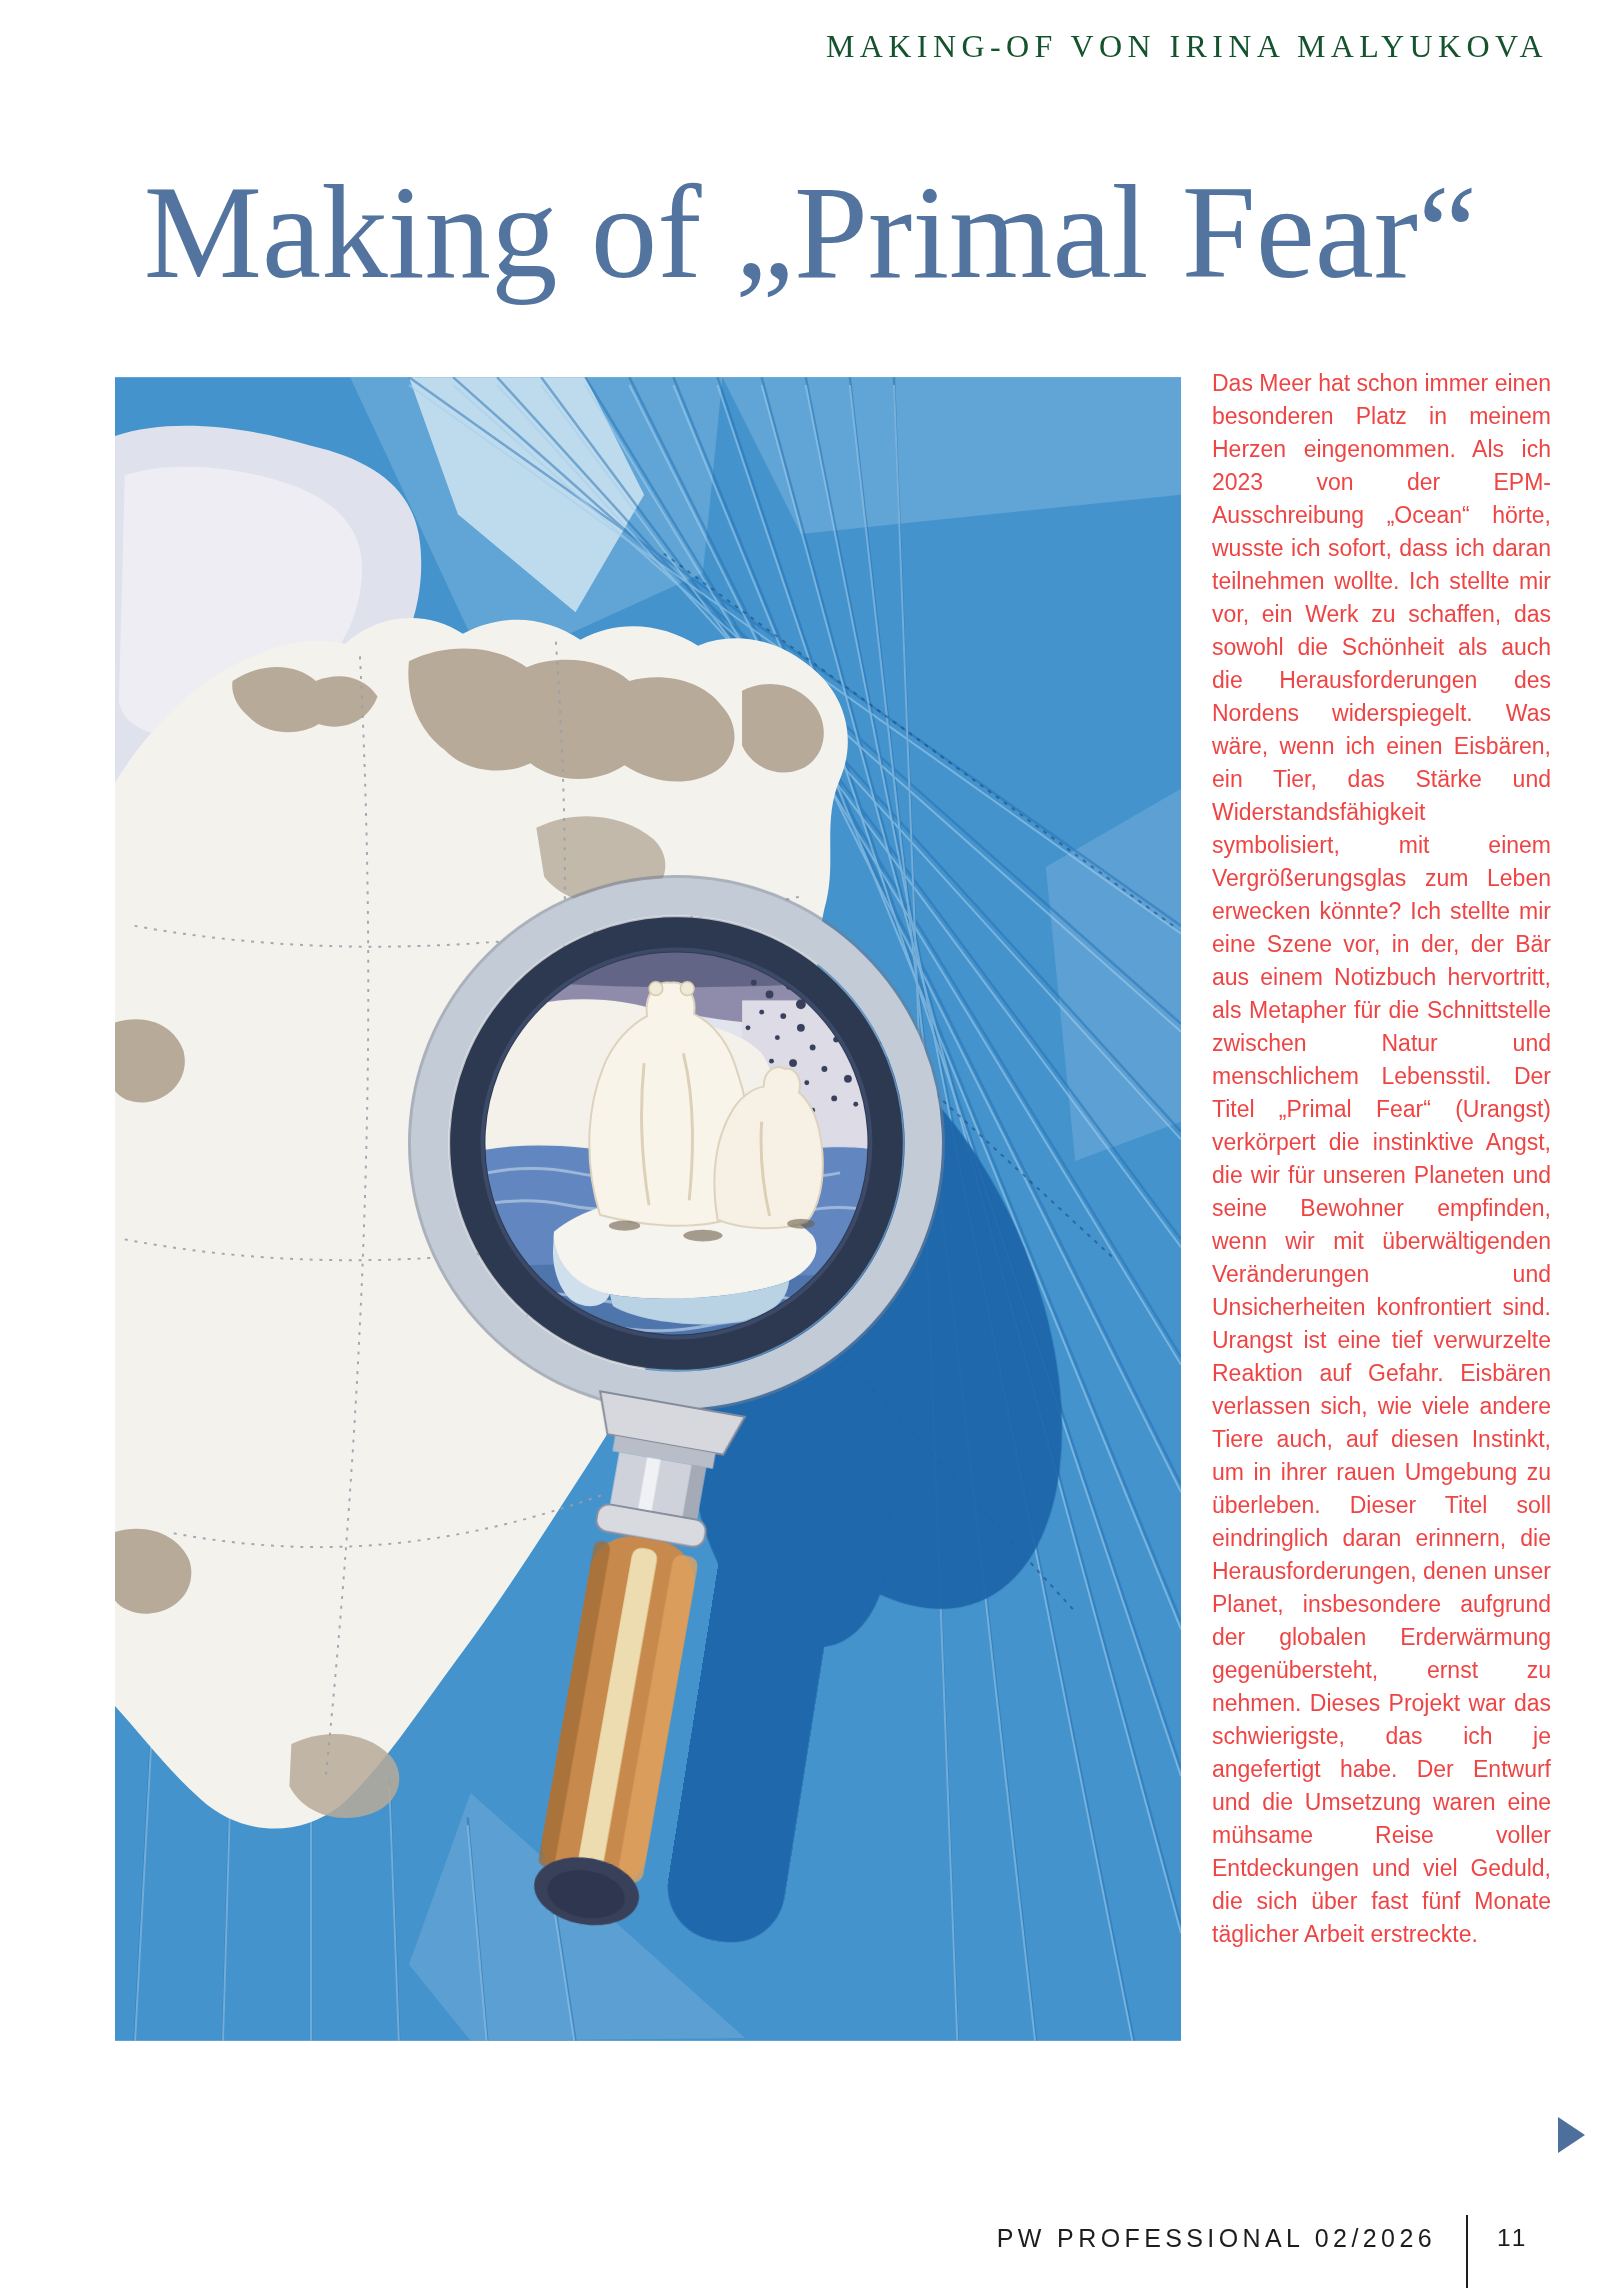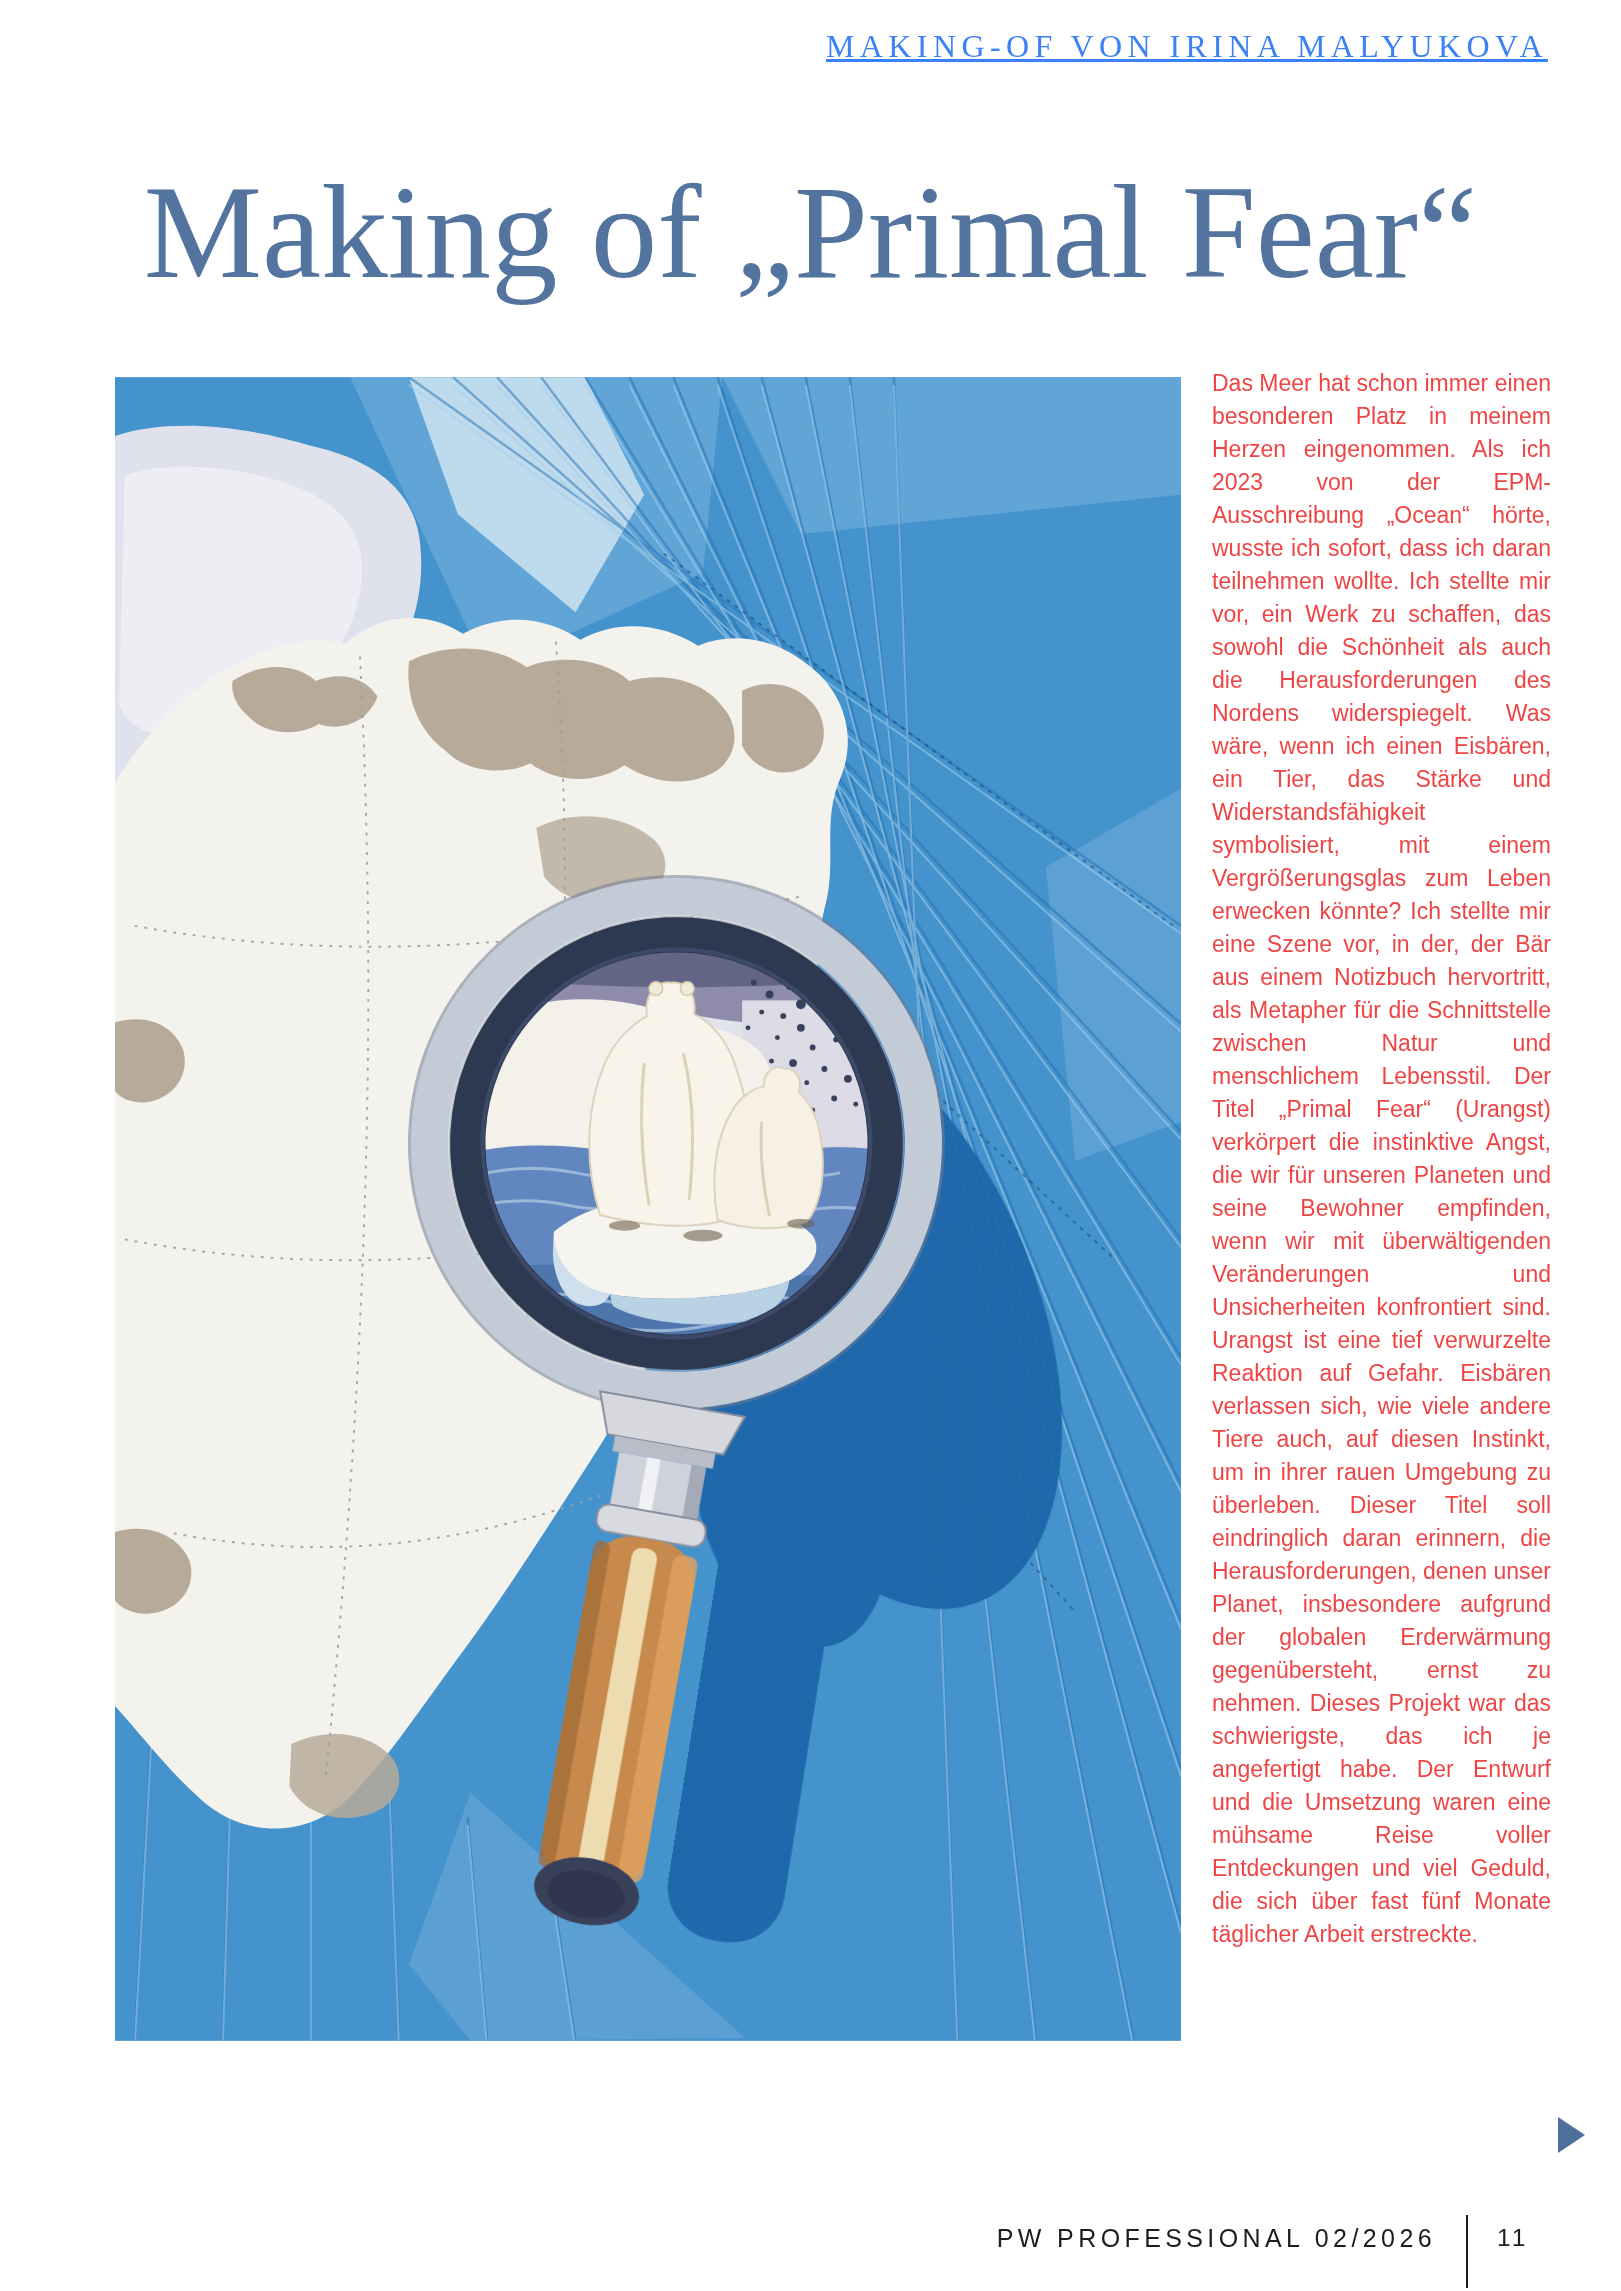--- a/index.html
+++ b/index.html
@@ -1,21 +1,21 @@
 <!DOCTYPE html>
 <html><head>
 <meta charset="utf-8">
 <style>
   html,body{margin:0;padding:0;background:#ffffff;}
   body{position:relative;width:1621px;height:2292px;overflow:hidden;
        font-family:"Liberation Sans",sans-serif;}
 
   .kicker{position:absolute;top:30px;right:73px;
           font-family:"Liberation Serif",serif;font-size:32px;line-height:1;
-          letter-spacing:5.4px;color:#3b82f6;white-space:nowrap;text-decoration:underline;}
+          letter-spacing:5.4px;color:#14532d;white-space:nowrap;}
 
   .page-title{position:absolute;top:74px;left:0;width:100%;text-align:center;
           font-family:"Liberation Serif",serif;font-weight:400;
           font-size:133px;line-height:1.05;color:#53749e;white-space:nowrap;}
 
   .figure{position:absolute;left:115px;top:377px;width:1066px;height:1664px;
           overflow:hidden;}
   .figure svg{display:block;}
 
   .article{position:absolute;left:1212px;top:367px;width:339px;

